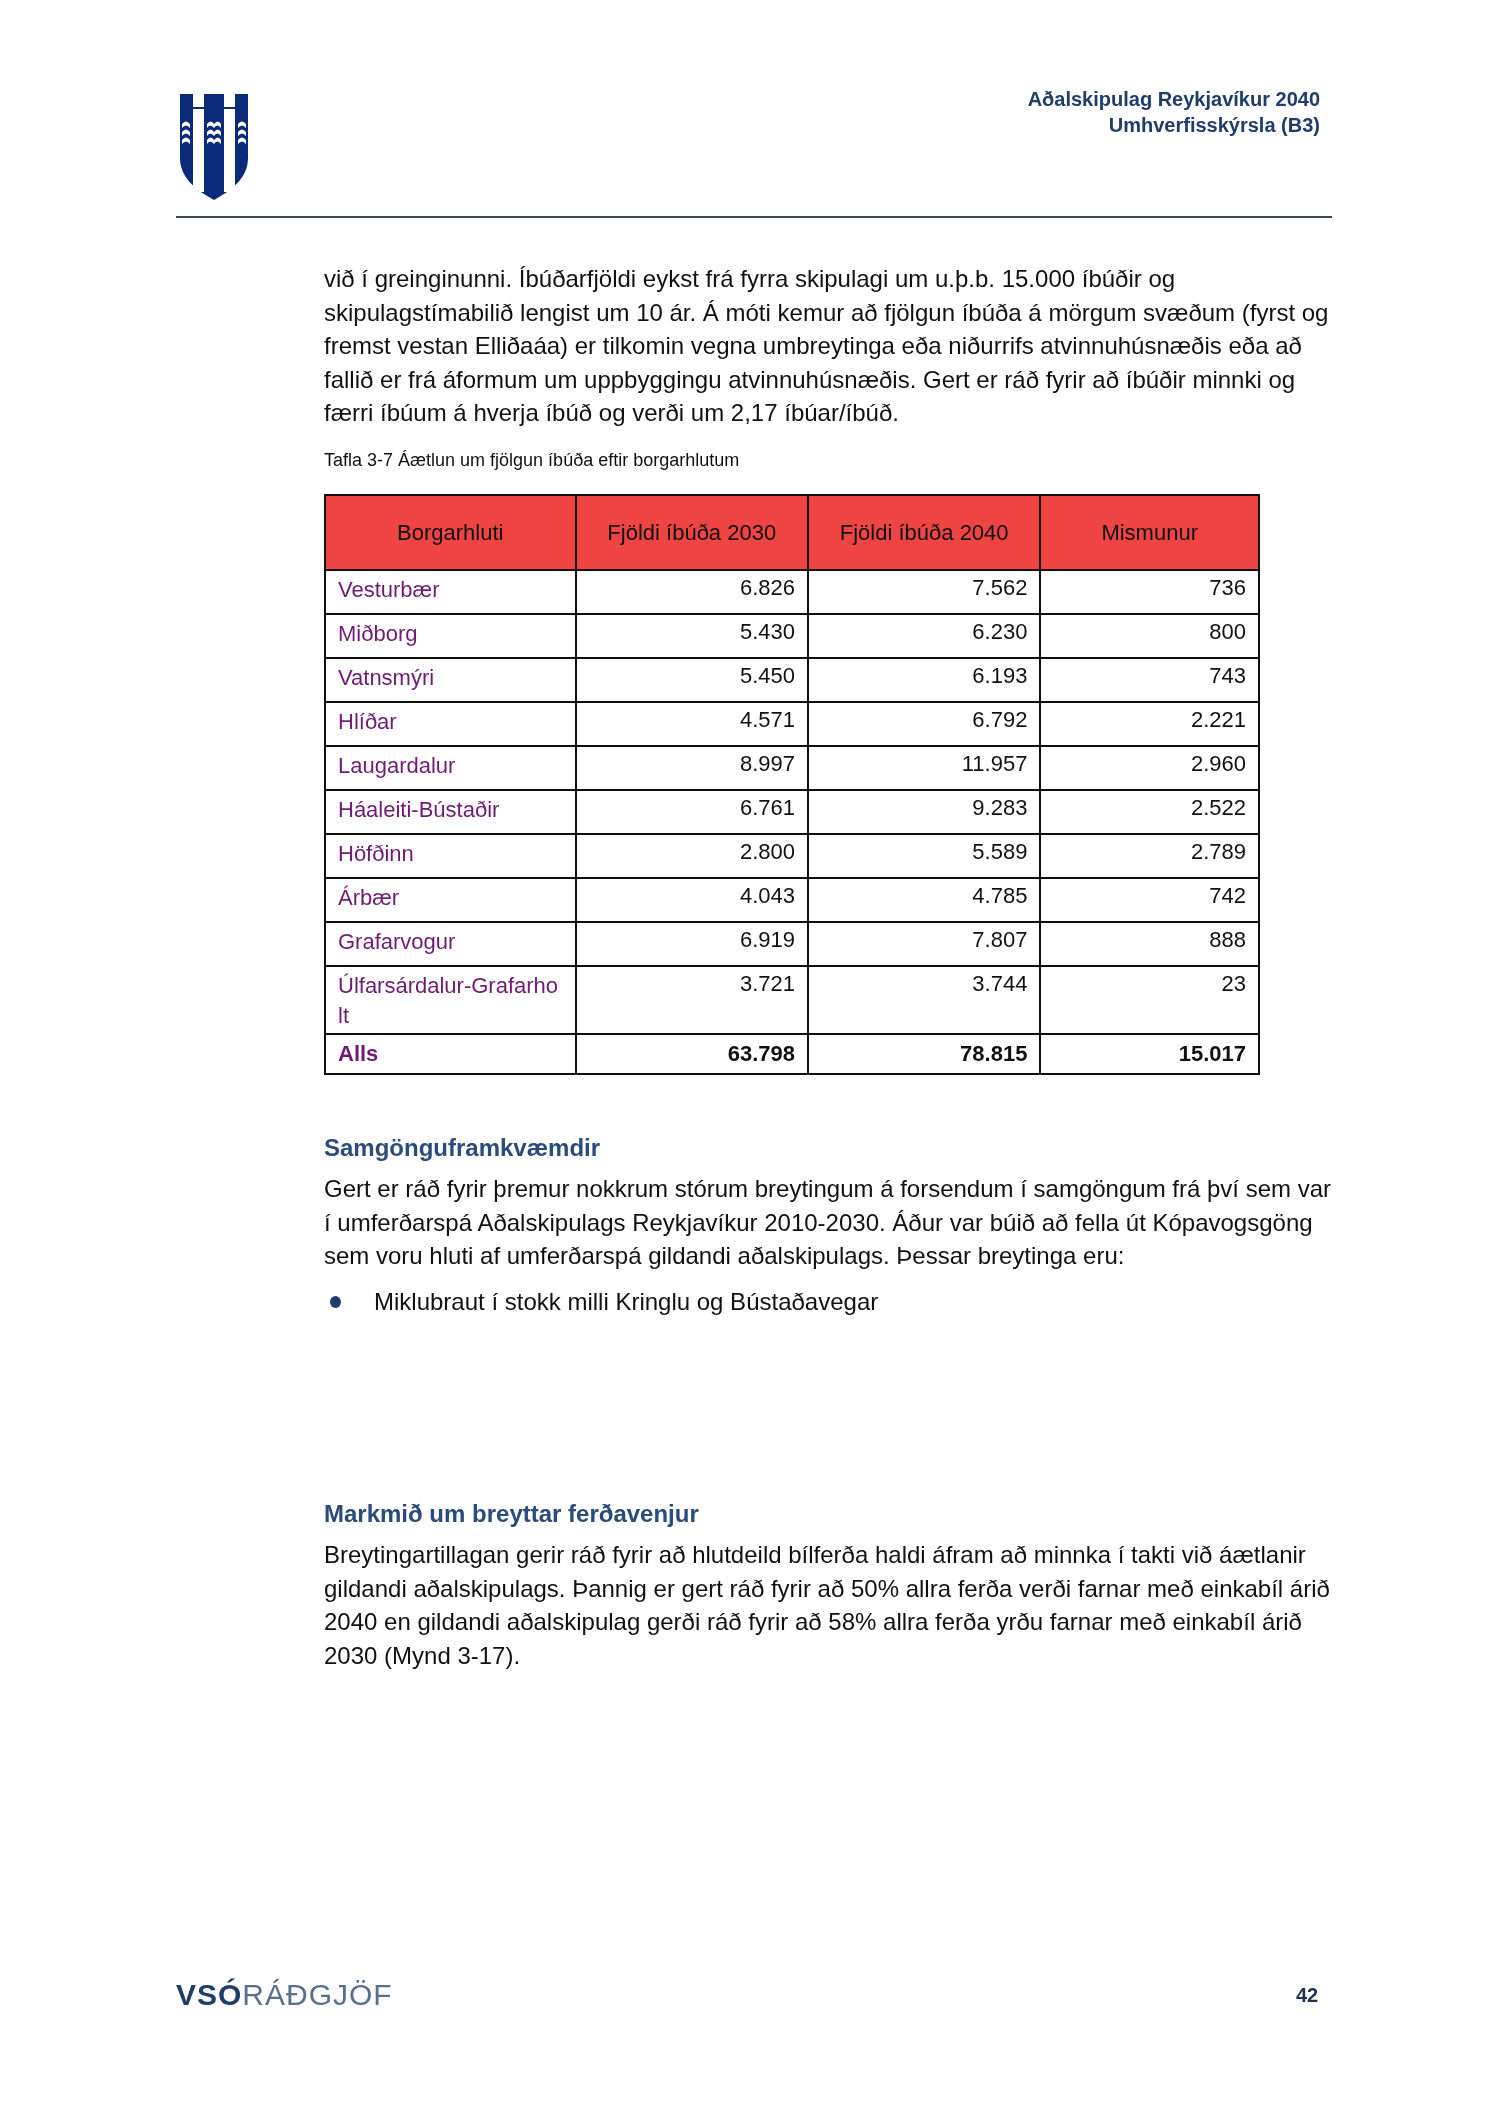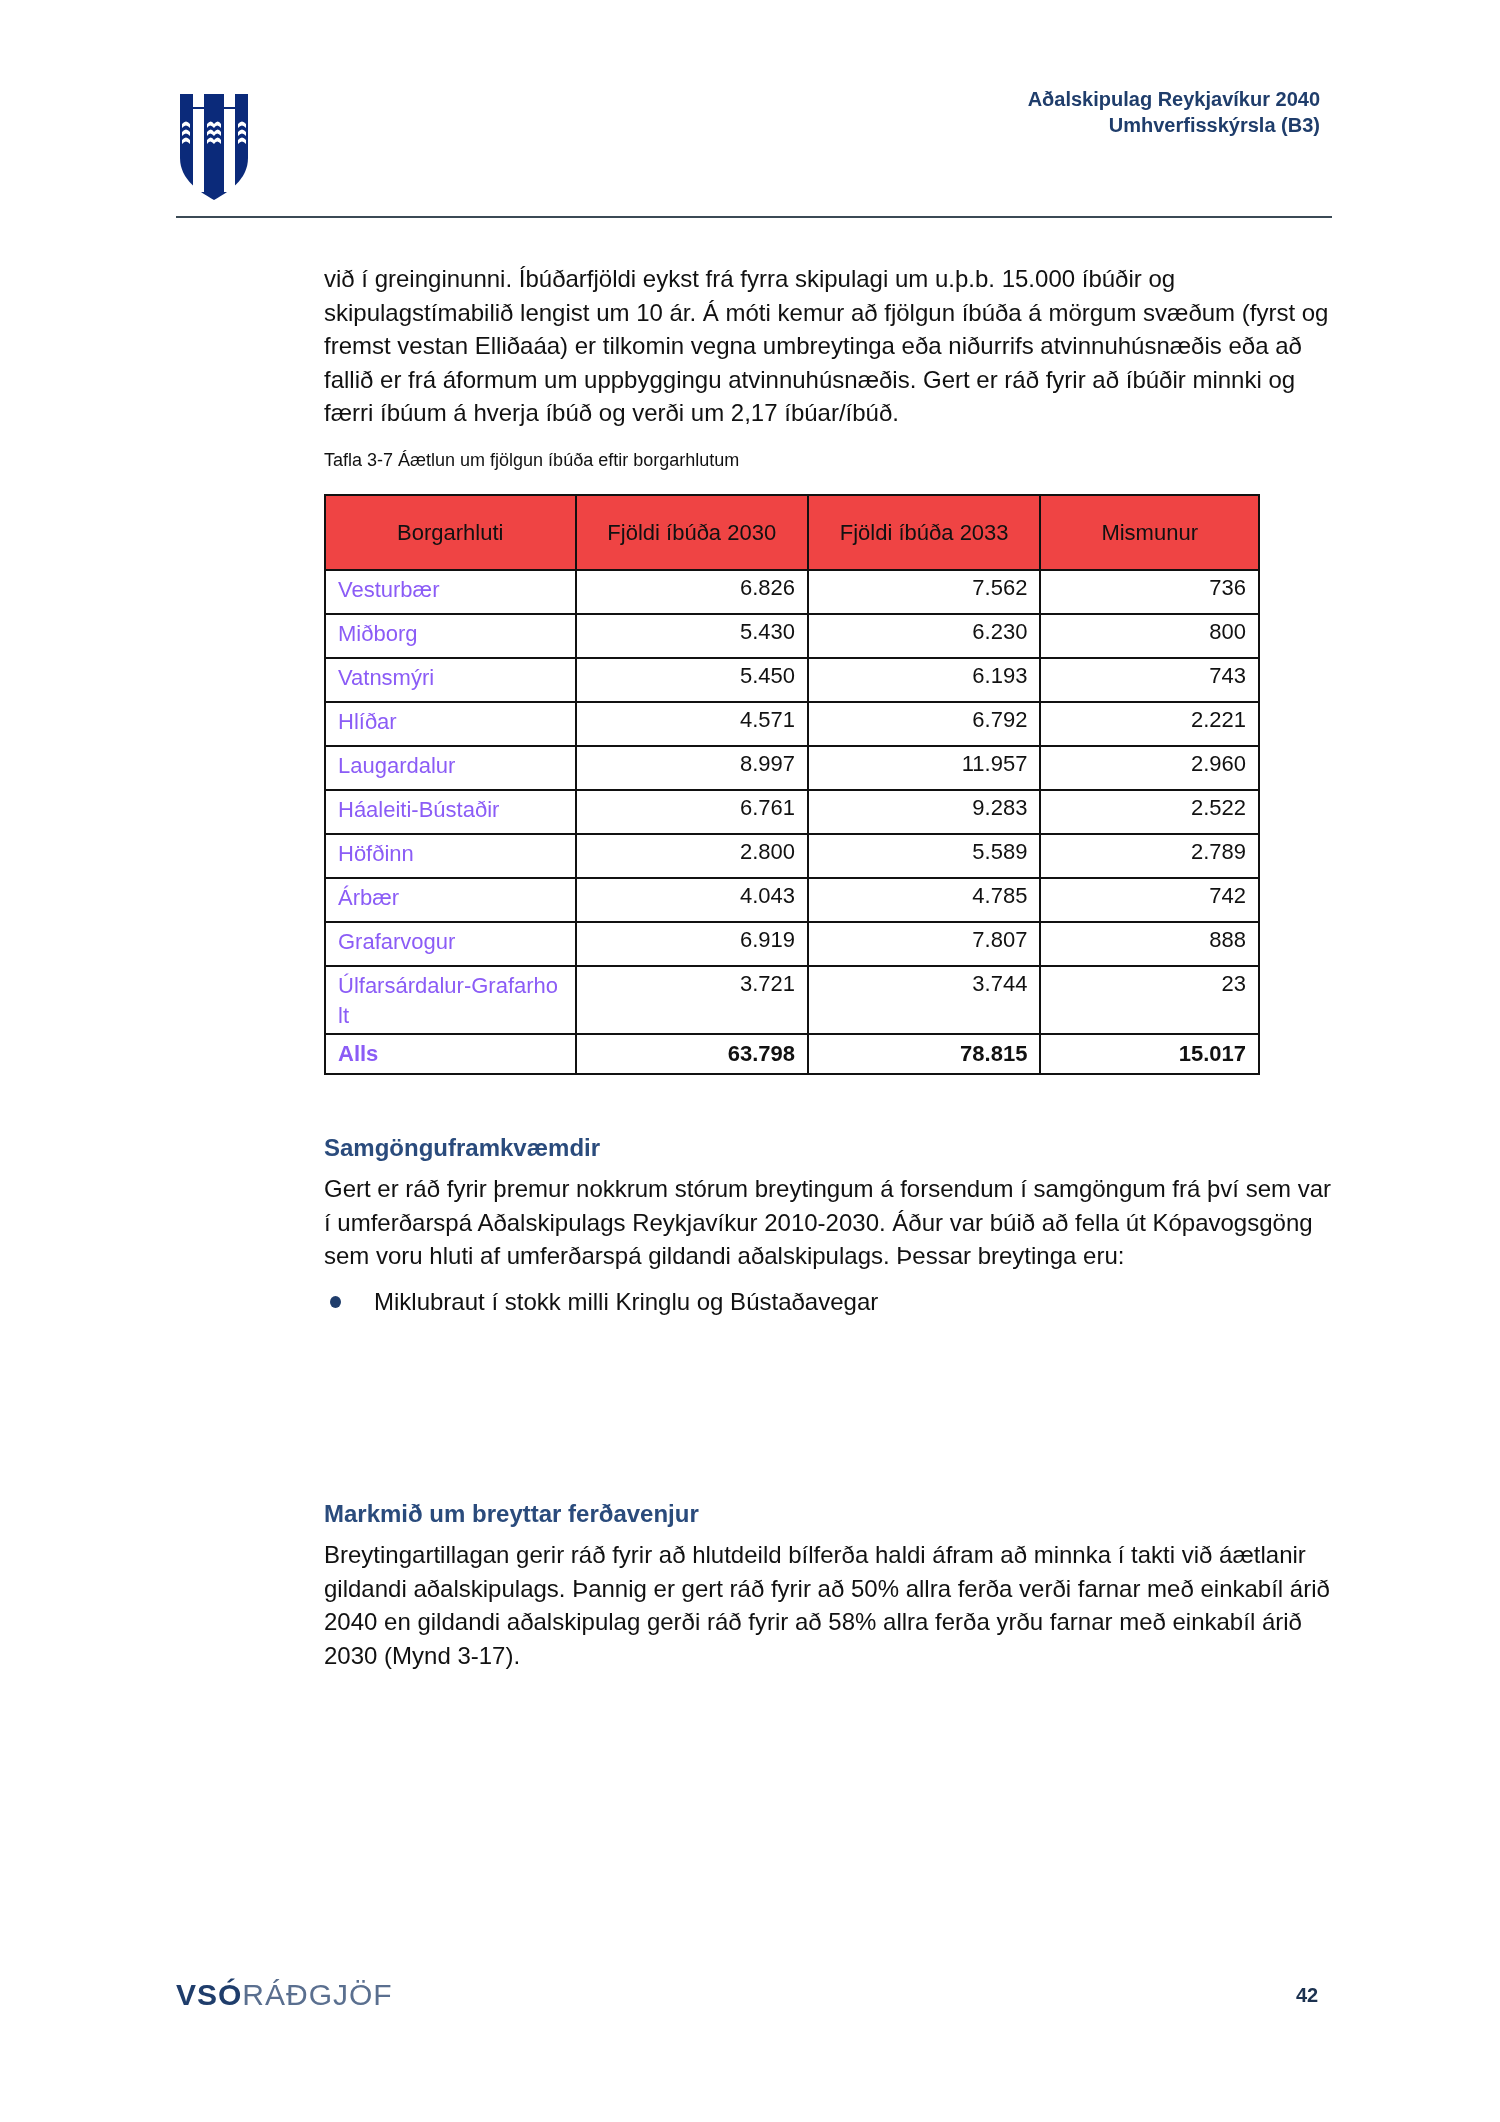--- a/index.html
+++ b/index.html
@@ -8,21 +8,21 @@
   .header-title { position: absolute; right: 180px; top: 86px; text-align: right; color: #1f3d6b; font-weight: bold; font-size: 20px; line-height: 26px; }
   .header-rule { position: absolute; left: 176px; top: 216px; width: 1156px; height: 2px; background: #3b4a55; }
   .body { position: absolute; left: 324px; width: 1010px; }
   .para { font-size: 24px; line-height: 33.5px; margin: 0; color: #111; }
   .caption { font-size: 18px; color: #111; margin: 0; }
   table { border-collapse: collapse; position: absolute; left: 324px; top: 494px; width: 936px; font-family: "Liberation Sans", sans-serif; }
   th, td { border: 2px solid #111; font-size: 22px; padding: 0 12px; }
   th { background: #ef4444; font-weight: normal; height: 73px; text-align: center; }
   td { height: 38px; }
   td.num { text-align: right; vertical-align: top; padding-top: 4px; }
-  td.name { vertical-align: top; padding-top: 4px; line-height: 30px; color: #8b5cf6; }
+  td.name { vertical-align: top; padding-top: 4px; line-height: 30px; color: #701a75; }
   tr.total td { font-weight: bold; vertical-align: middle; padding-top: 0; border-radius: 17px; }
   .h2 { color: #2a4b7c; font-weight: bold; font-size: 24px; margin: 0; }
   ul.bullets { list-style: none; margin: 4px; padding: 0; }
   ul.bullets li { position: relative; padding-left: 46px; font-size: 24px; line-height: 33.5px; margin-bottom: 12px; }
   ul.bullets li .dot { position: absolute; left: 2px; top: 11px; width: 11px; height: 12px; border-radius: 50%; background: #1f3d6b; }
   .footer-logo { position: absolute; left: 176px; top: 1978px; font-size: 30px; letter-spacing: 1px; }
   .footer-logo .vso { color: #1f3d6b; font-weight: bold; }
   .footer-logo .rad { color: #5a6f8f; font-weight: normal; }
   .page-num { position: absolute; left: 1296px; top: 1984px; font-size: 20px; font-weight: bold; color: #1c3250; }
 </style>
@@ -66,21 +66,21 @@
   <colgroup>
     <col style="width:251px">
       <col style="width:233px">
       <col style="width:233px">
       <col style="width:219px">
   </colgroup>
   <thead>
     <tr>
       <th>Borgarhluti</th>
       <th>Fjöldi íbúða 2030</th>
-      <th>Fjöldi íbúða 2033</th>
+      <th>Fjöldi íbúða 2040</th>
       <th>Mismunur</th>
     </tr>
   </thead>
   <tbody>
     <tr>
         <td class="name">Vesturbær</td>
         <td class="num">6.826</td>
         <td class="num">7.562</td>
         <td class="num">736</td>
       </tr>

